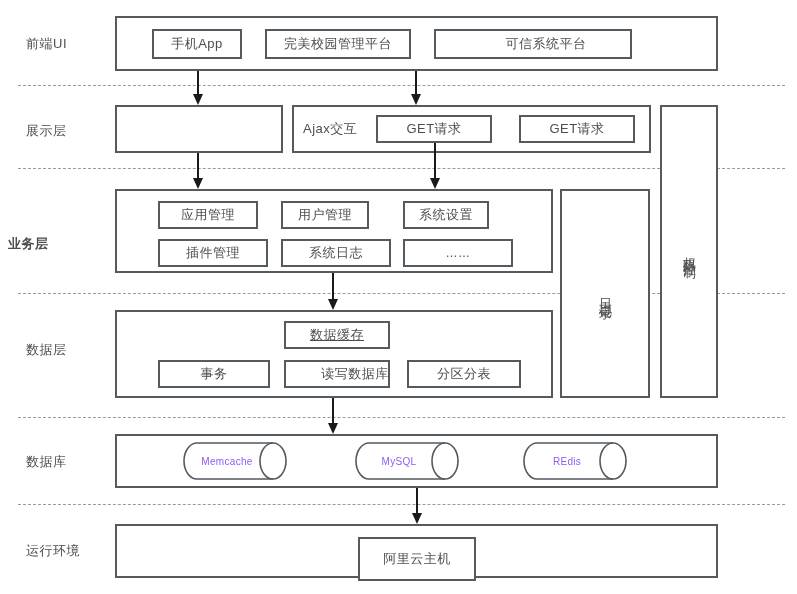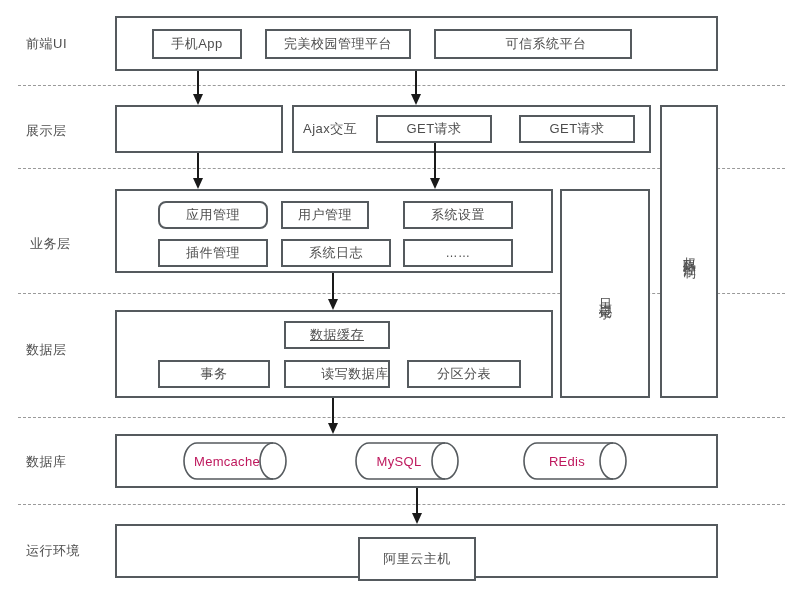--- a/index.html
+++ b/index.html
@@ -72,62 +72,62 @@
   
   .cyl{
     position:absolute;
     width:104px;height:38px;
   }
   .cyl svg{display:block;}
   .cyl .cyl-label{
     position:absolute;
     left:0;top:0;width:88px;height:38px;
     display:flex;align-items:center;justify-content:center;
-    font-size:13px;color:#be185d;letter-spacing:.3px;
+    font-size:10px;color:#8b5cf6;letter-spacing:.3px;
     white-space:nowrap;
   }
 
   
   .arrow{position:absolute;}
   .arrow svg{display:block;overflow:visible;}
 </style>
 </head>
 <body>
 
 <div id="stage">
 
   <div class="divider" style="top:85px;"></div>
   <div class="divider" style="top:168px;"></div>
   <div class="divider" style="top:293px;"></div>
   <div class="divider" style="top:417px;"></div>
   <div class="divider" style="top:504px;"></div>
 
   <div class="row-label" style="left:26px;top:35px;">前端UI</div>
   <div class="row-label" style="left:26px;top:122px;">展示层</div>
-  <div class="row-label" style="left:30px;top:235px;">业务层</div>
+  <div class="row-label" style="left:8px;top:235px;font-weight:bold;">业务层</div>
   <div class="row-label" style="left:26px;top:341px;">数据层</div>
   <div class="row-label" style="left:26px;top:453px;">数据库</div>
   <div class="row-label" style="left:26px;top:542px;">运行环境</div>
 
   <div class="band" style="left:115px;top:16px;width:603px;height:55px;"></div>
   <div class="node" style="left:152px;top:29px;width:90px;height:30px;">手机App</div>
   <div class="node" style="left:265px;top:29px;width:146px;height:30px;">完美校园管理平台</div>
   <div class="node" style="left:434px;top:29px;width:198px;height:30px;padding-left:26px;">可信系统平台</div>
 
   <div class="band" style="left:115px;top:105px;width:168px;height:48px;"></div>
 
   <div class="band" style="left:292px;top:105px;width:359px;height:48px;"></div>
   <div class="plain-text" style="left:303px;top:105px;height:48px;">Ajax交互</div>
   <div class="node" style="left:376px;top:115px;width:116px;height:28px;">GET请求</div>
   <div class="node" style="left:519px;top:115px;width:116px;height:28px;">GET请求</div>
 
   <div class="band" style="left:115px;top:189px;width:438px;height:84px;"></div>
-  <div class="node" style="left:158px;top:201px;width:110px;height:28px;border-radius:8px;">应用管理</div>
+  <div class="node" style="left:158px;top:201px;width:100px;height:28px;">应用管理</div>
   <div class="node" style="left:281px;top:201px;width:88px;height:28px;">用户管理</div>
-  <div class="node" style="left:403px;top:201px;width:110px;height:28px;">系统设置</div>
+  <div class="node" style="left:403px;top:201px;width:86px;height:28px;">系统设置</div>
   <div class="node" style="left:158px;top:239px;width:110px;height:28px;">插件管理</div>
   <div class="node" style="left:281px;top:239px;width:110px;height:28px;">系统日志</div>
   <div class="node" style="left:403px;top:239px;width:110px;height:28px;font-size:12px;">……</div>
 
   <div class="band" style="left:115px;top:310px;width:438px;height:88px;"></div>
   <div class="node" style="left:284px;top:321px;width:106px;height:28px;text-decoration:underline;">数据缓存</div>
   <div class="node" style="left:158px;top:360px;width:112px;height:28px;">事务</div>
   <div class="node" style="left:284px;top:360px;width:106px;height:28px;padding-left:36px;">读写数据库</div>
   <div class="node" style="left:407px;top:360px;width:114px;height:28px;">分区分表</div>
 

